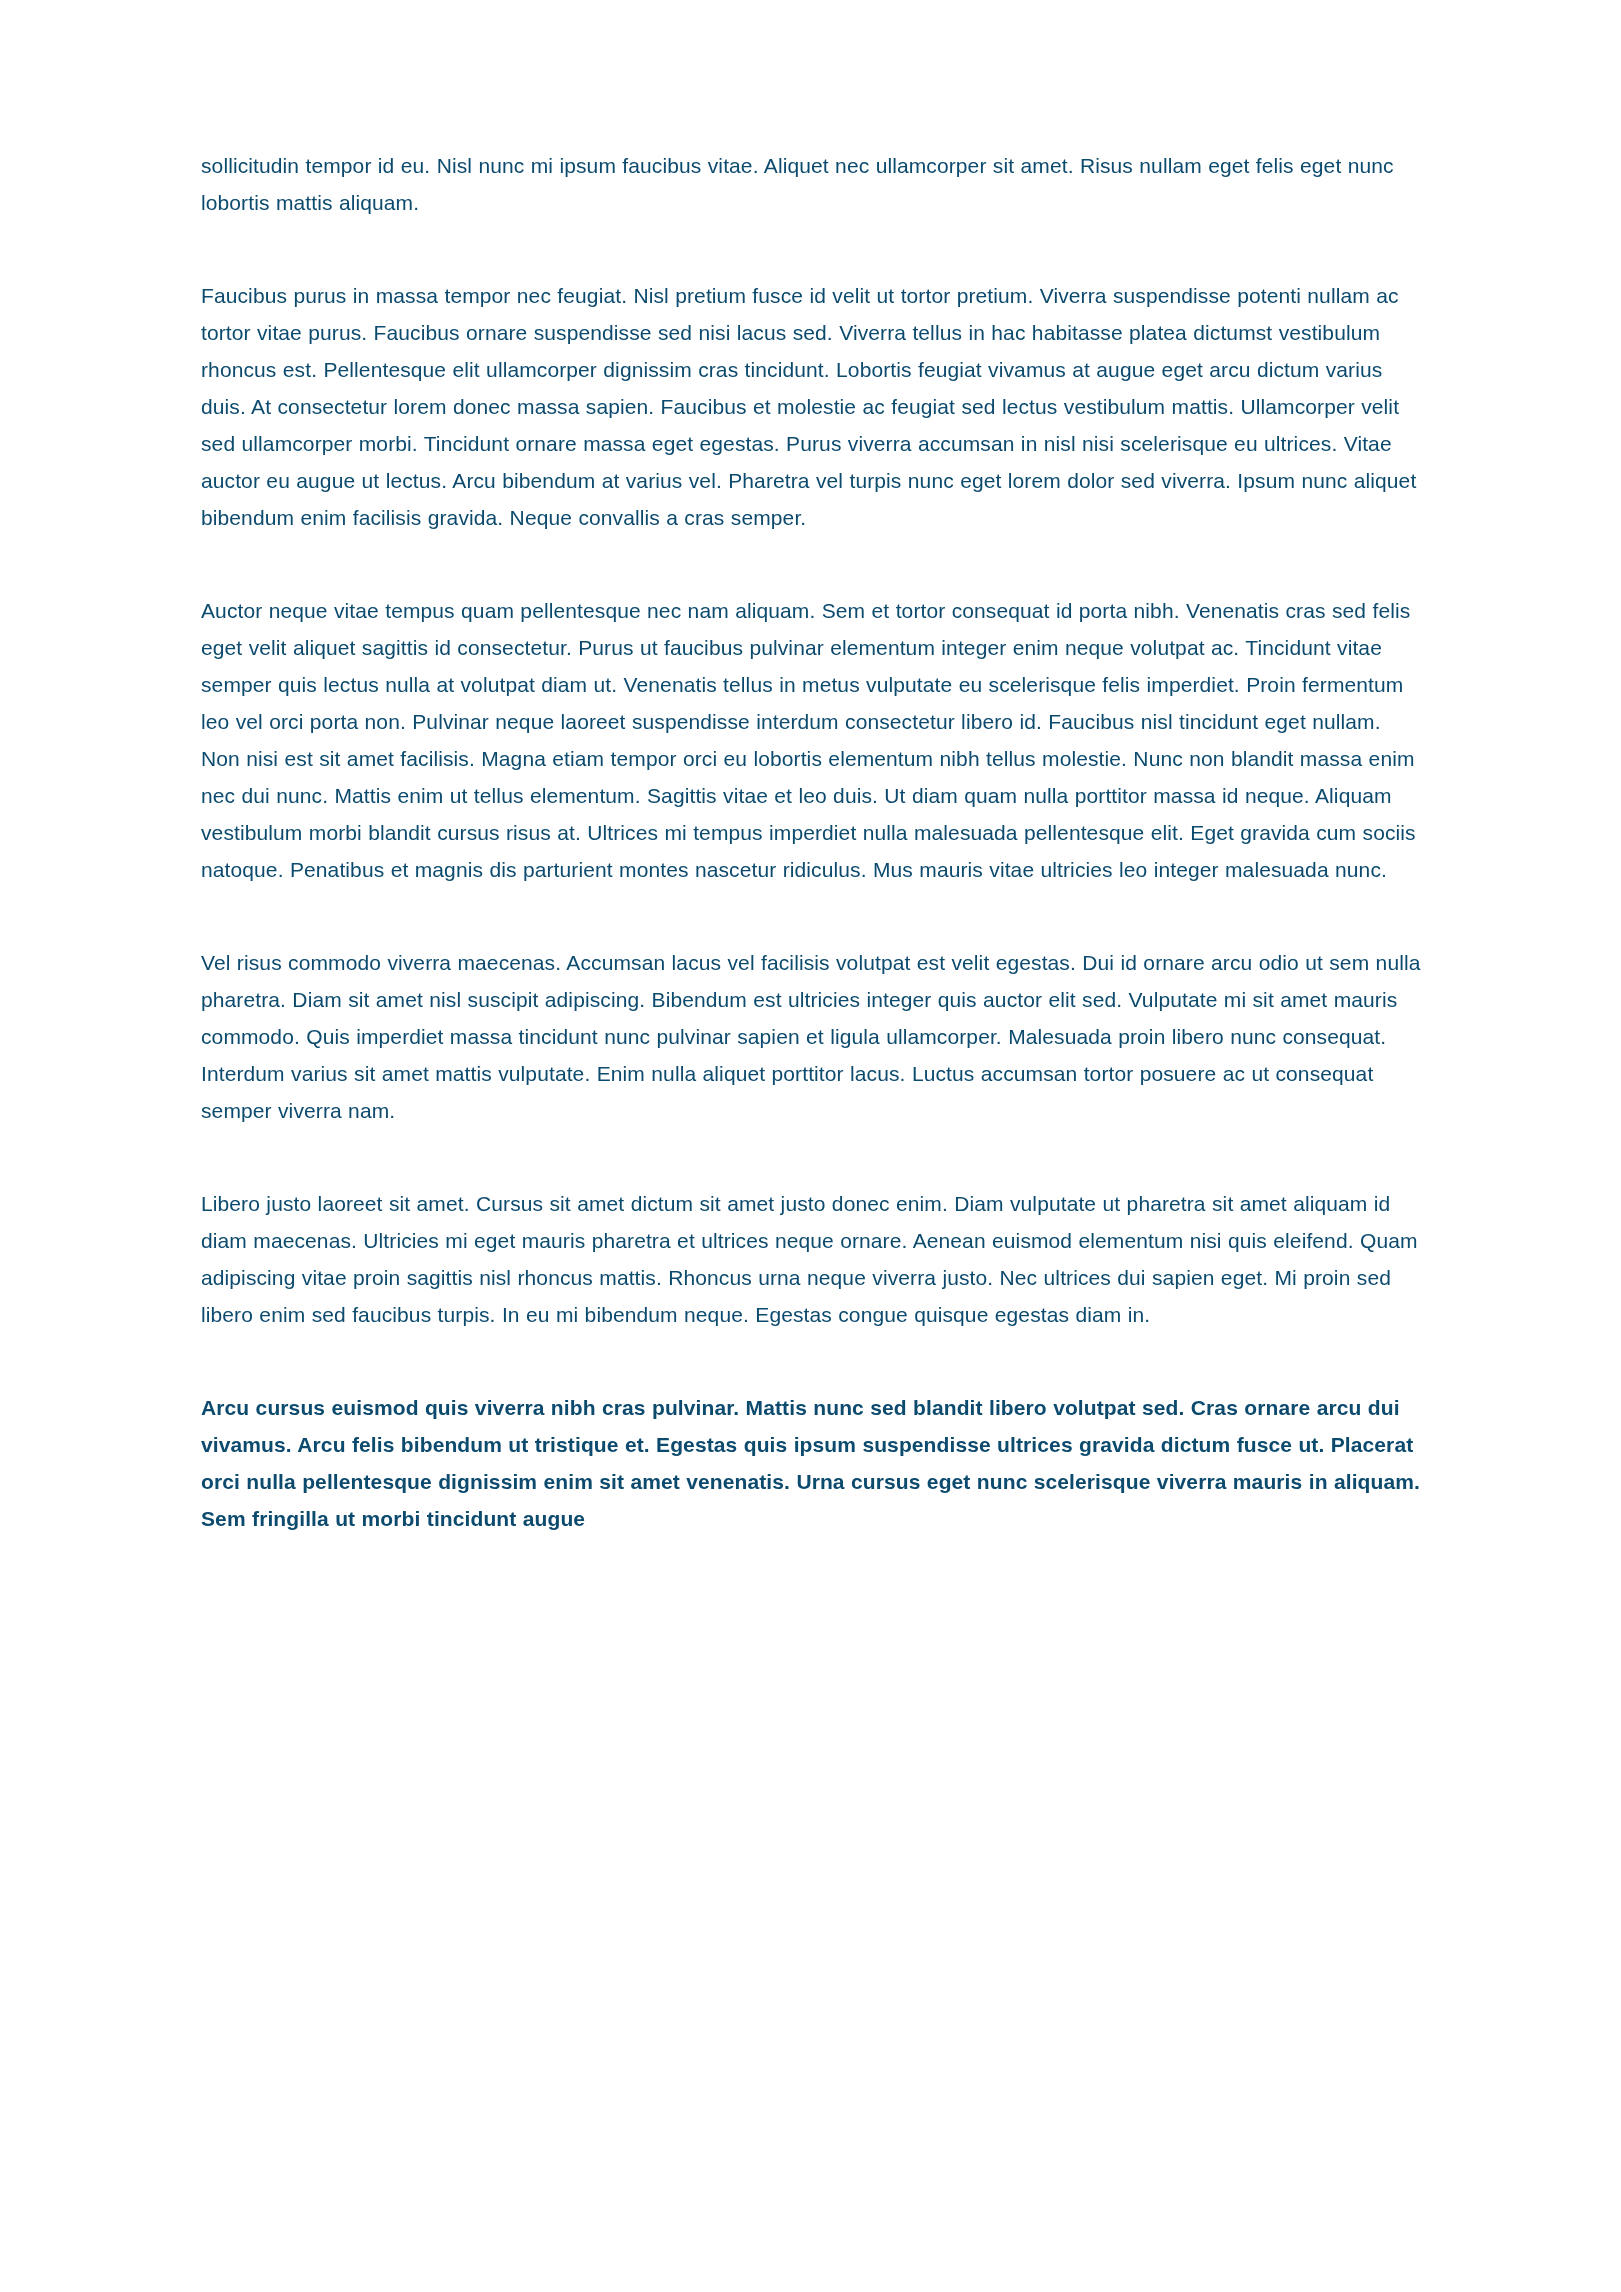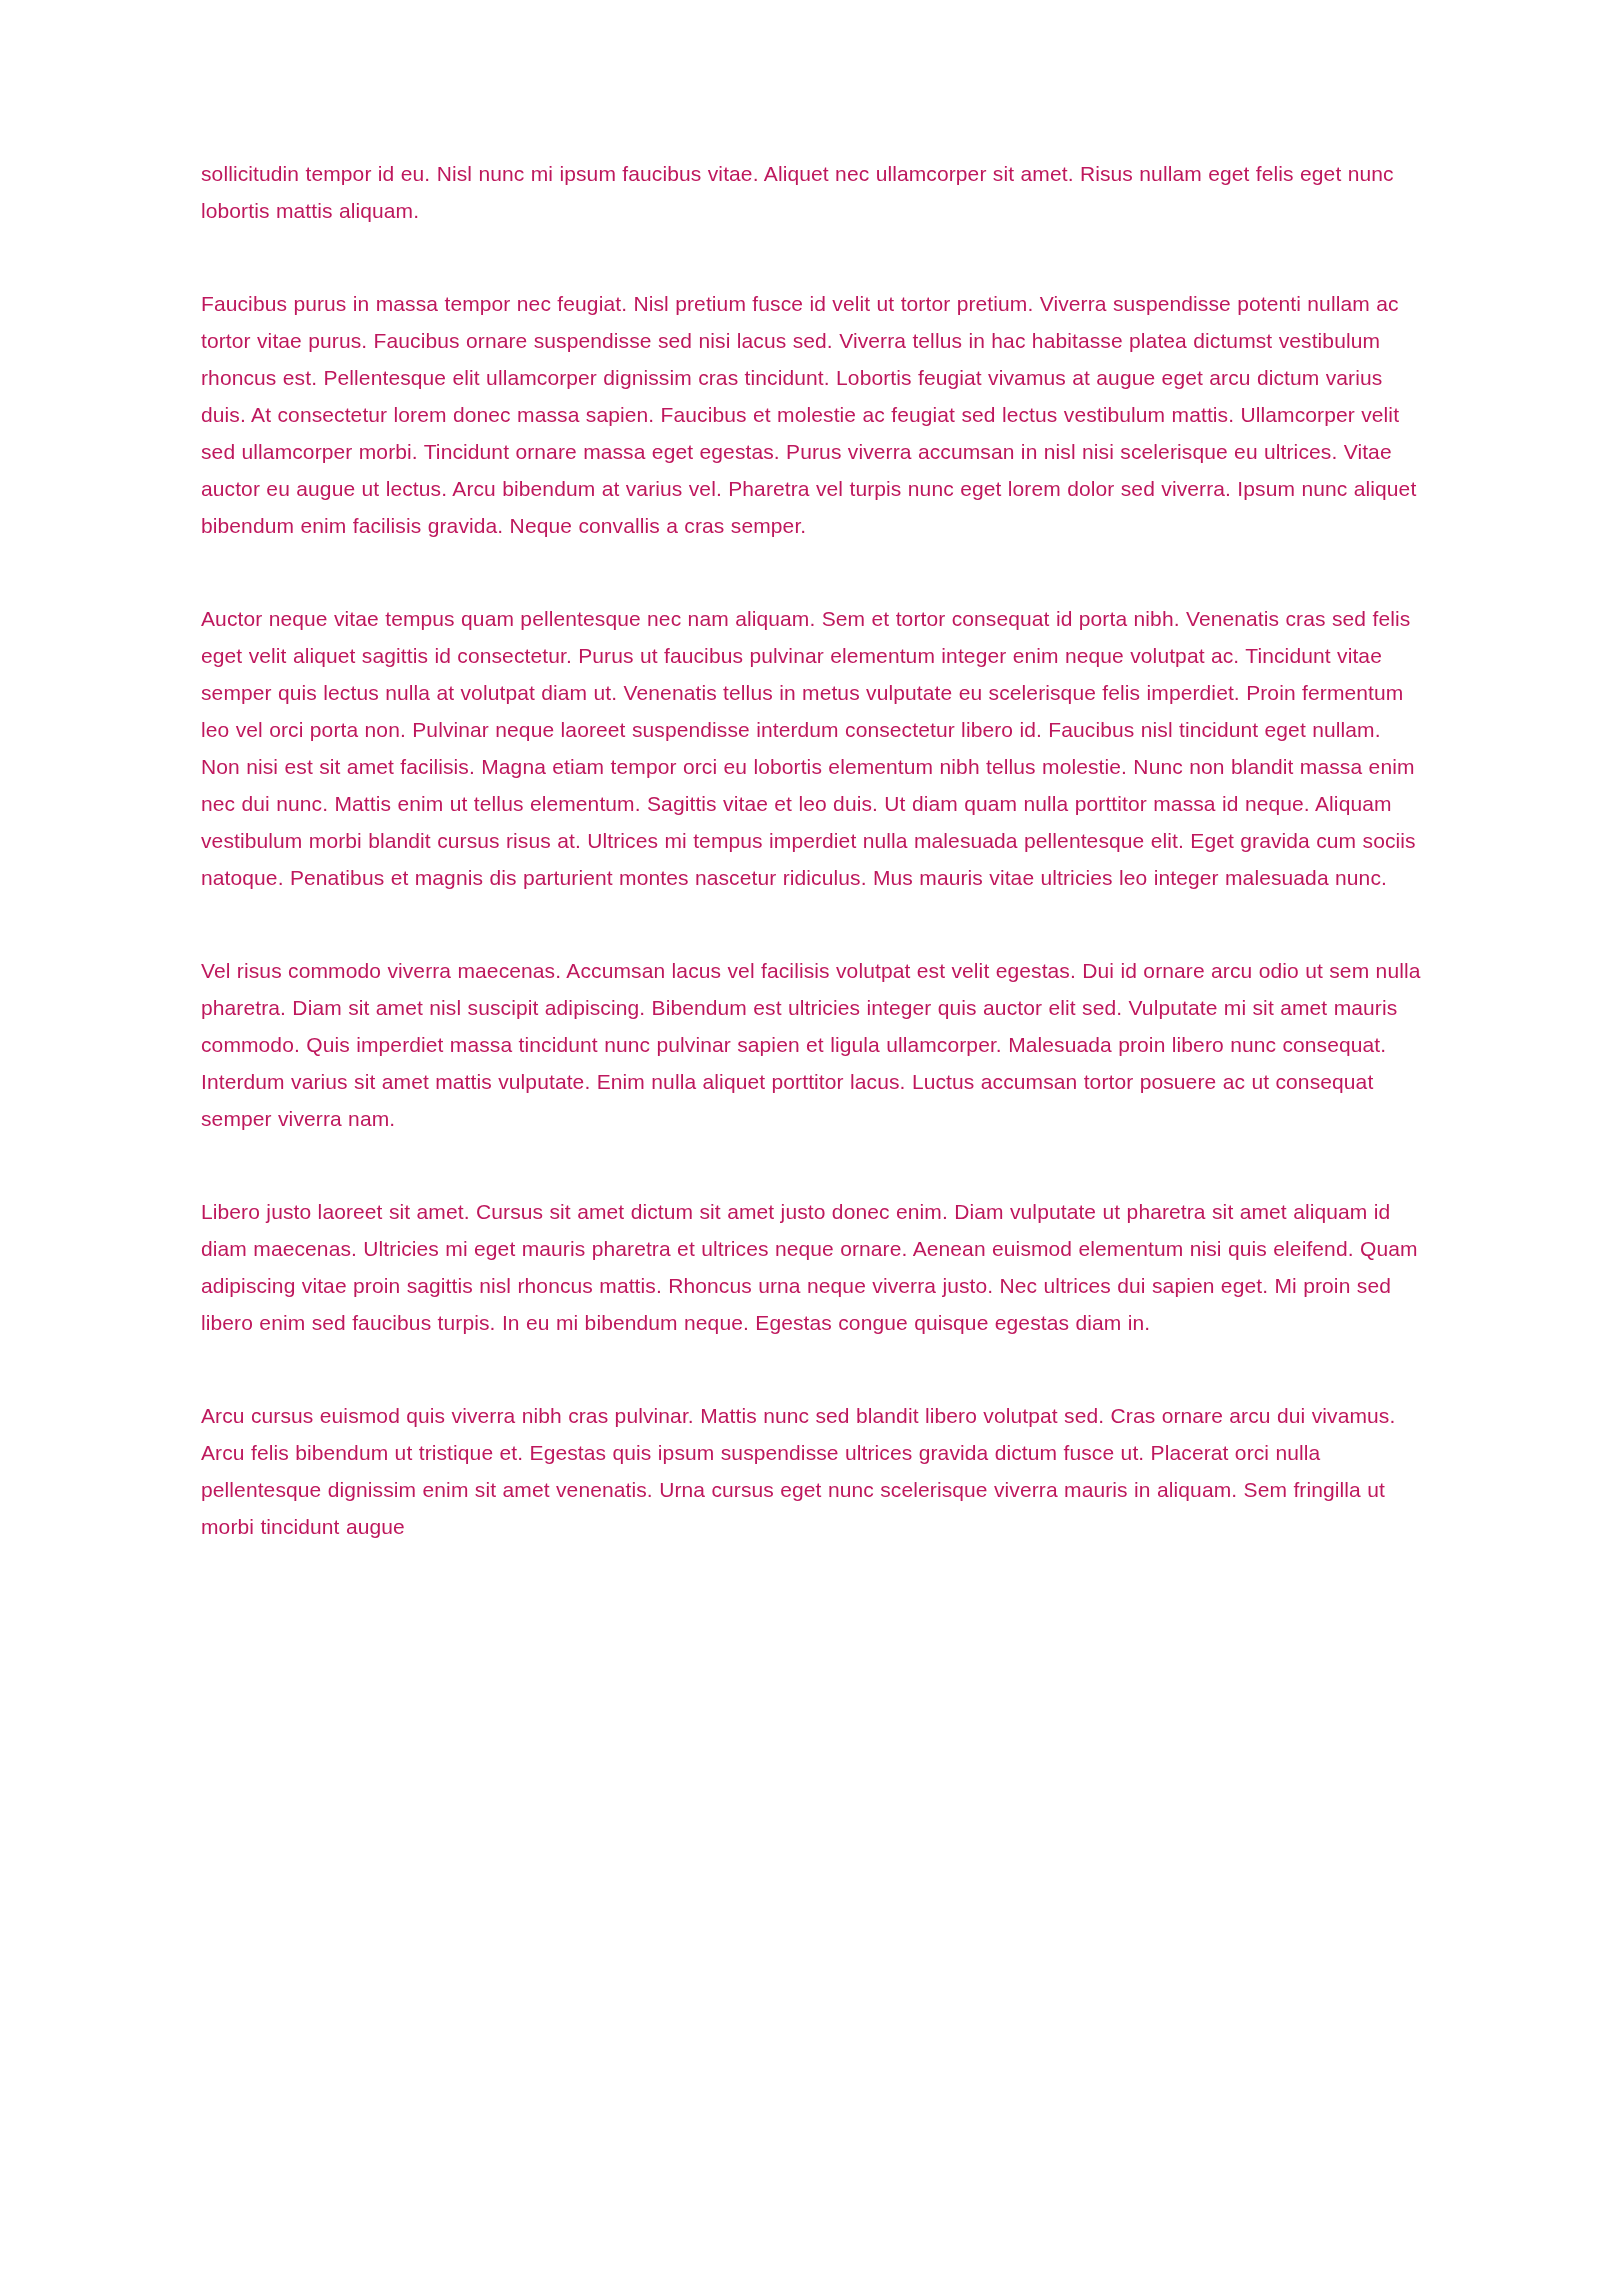--- a/index.html
+++ b/index.html
@@ -21,27 +21,28 @@
     background: #ffffff;
   }
   .doc-body {
     width: 1220px;
   }
   .para {
     font-family: "Liberation Sans", sans-serif;
     font-size: 21px;
     line-height: 37px;
     text-align: left;
-    margin: 18px 0 56px 0;
-    color: #be185d;
+    margin: 10px 0 56px 0;
+    color: #0c4a6e;
     letter-spacing: 0.005em;
     word-spacing: 0.02em;
   }
   .para:last-child {
     margin-bottom: 0;
+    font-weight: bold;
   }
 </style>
 </head>
 <body>
 
 <div class="page">
   <div class="doc-body">
     <p class="para">sollicitudin tempor id eu. Nisl nunc mi ipsum faucibus vitae. Aliquet nec ullamcorper sit amet. Risus nullam eget felis eget nunc lobortis mattis aliquam.</p>
     <p class="para">Faucibus purus in massa tempor nec feugiat. Nisl pretium fusce id velit ut tortor pretium. Viverra suspendisse potenti nullam ac tortor vitae purus. Faucibus ornare suspendisse sed nisi lacus sed. Viverra tellus in hac habitasse platea dictumst vestibulum rhoncus est. Pellentesque elit ullamcorper dignissim cras tincidunt. Lobortis feugiat vivamus at augue eget arcu dictum varius duis. At consectetur lorem donec massa sapien. Faucibus et molestie ac feugiat sed lectus vestibulum mattis. Ullamcorper velit sed ullamcorper morbi. Tincidunt ornare massa eget egestas. Purus viverra accumsan in nisl nisi scelerisque eu ultrices. Vitae auctor eu augue ut lectus. Arcu bibendum at varius vel. Pharetra vel turpis nunc eget lorem dolor sed viverra. Ipsum nunc aliquet bibendum enim facilisis gravida. Neque convallis a cras semper.</p>
     <p class="para">Auctor neque vitae tempus quam pellentesque nec nam aliquam. Sem et tortor consequat id porta nibh. Venenatis cras sed felis eget velit aliquet sagittis id consectetur. Purus ut faucibus pulvinar elementum integer enim neque volutpat ac. Tincidunt vitae semper quis lectus nulla at volutpat diam ut. Venenatis tellus in metus vulputate eu scelerisque felis imperdiet. Proin fermentum leo vel orci porta non. Pulvinar neque laoreet suspendisse interdum consectetur libero id. Faucibus nisl tincidunt eget nullam. Non nisi est sit amet facilisis. Magna etiam tempor orci eu lobortis elementum nibh tellus molestie. Nunc non blandit massa enim nec dui nunc. Mattis enim ut tellus elementum. Sagittis vitae et leo duis. Ut diam quam nulla porttitor massa id neque. Aliquam vestibulum morbi blandit cursus risus at. Ultrices mi tempus imperdiet nulla malesuada pellentesque elit. Eget gravida cum sociis natoque. Penatibus et magnis dis parturient montes nascetur ridiculus. Mus mauris vitae ultricies leo integer malesuada nunc.</p>

